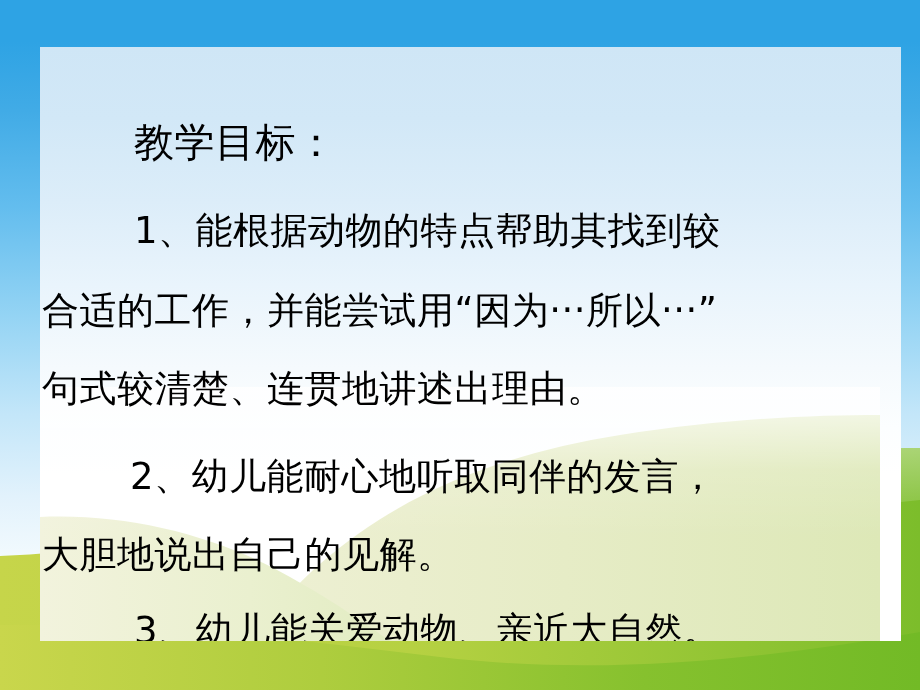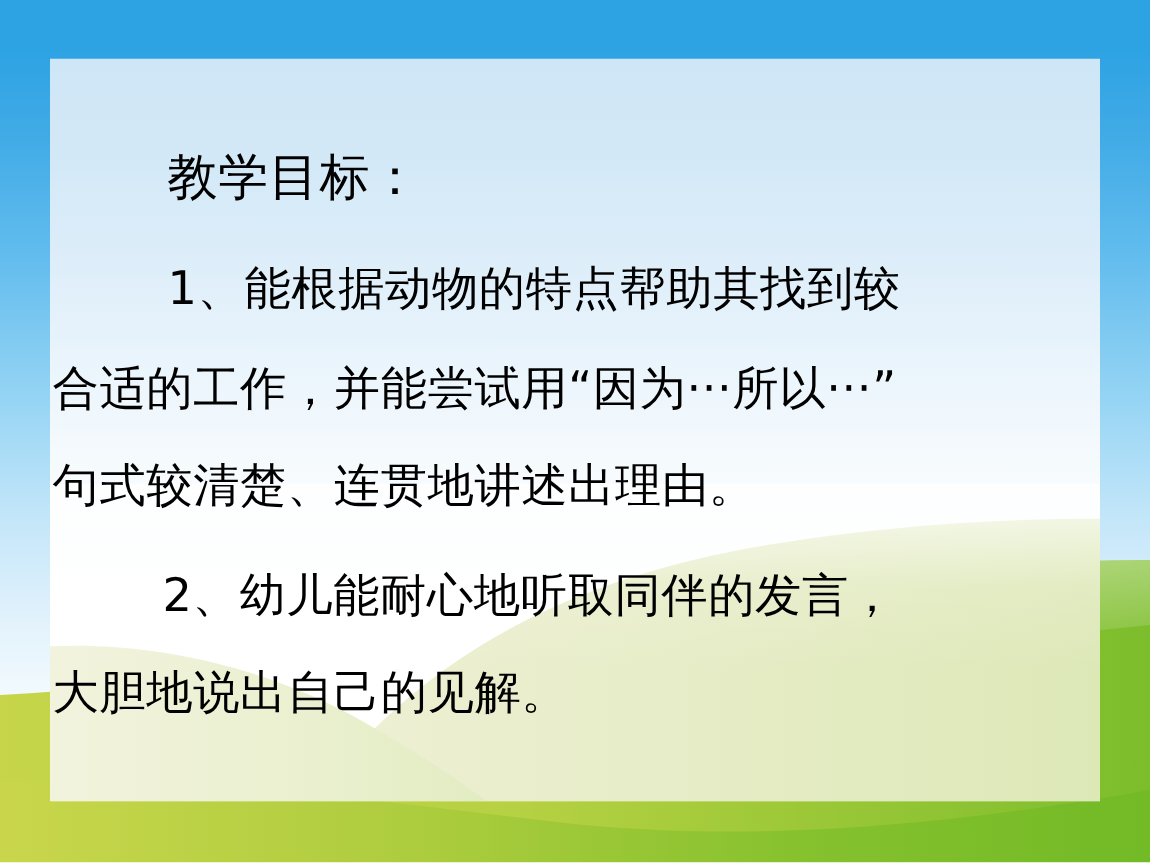--- a/index.html
+++ b/index.html
@@ -58,20 +58,21 @@
     height: 594px;
     overflow: hidden;
     background: linear-gradient(to bottom,
         #cfe6f6 0%,
         #d2e8f7 12%,
         #dcedf9 26%,
         #e9f4fc 40%,
         #f5fafd 54%,
         #fcfeff 64%,
         #ffffff 72%);
+    padding-left: 21px;
   }
 
   .box-hill-svg {
     position: absolute;
     left: 0; top: 0;
     width: 840px;
     height: 594px;
   }
 
   
@@ -172,16 +173,17 @@
     <div class="text-layer">
       <div class="txt title-line">教学目标：</div>
 
       <div class="txt body-line l1">1、能根据动物的特点帮助其找到较</div>
       <div class="txt body-line l2">合适的工作，并能尝试用“因为···所以···”</div>
       <div class="txt body-line l3">句式较清楚、连贯地讲述出理由。</div>
 
       <div class="txt body-line l4">2、幼儿能耐心地听取同伴的发言，</div>
       <div class="txt body-line l5">大胆地说出自己的见解。</div>
 
+      <div class="txt body-line l6">3、幼儿能关爱动物、亲近大自然。</div>
     </div>
 
   </div>
 </div>
 
 </body></html>

